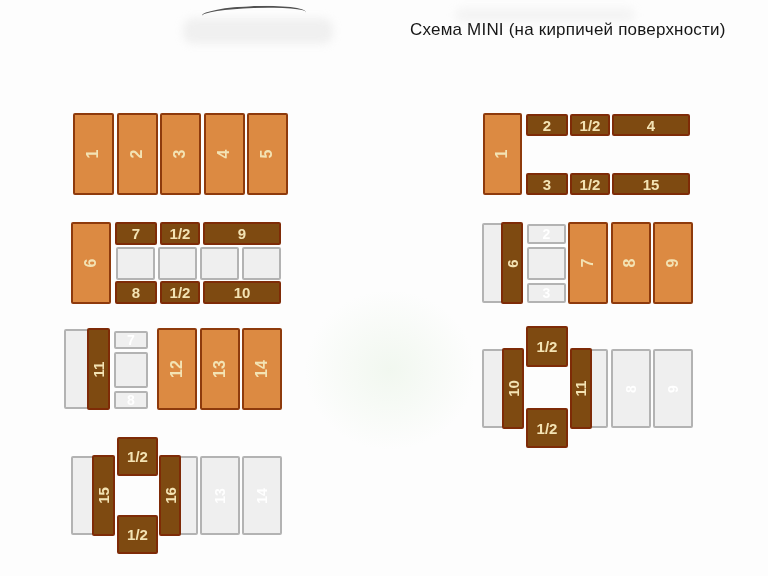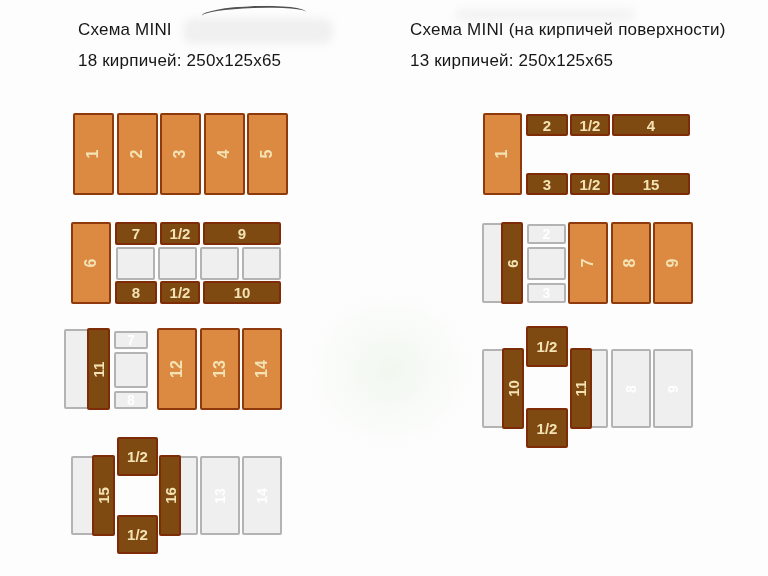--- a/index.html
+++ b/index.html
@@ -32,28 +32,23 @@
   #smudge-right{left:455px;top:8px;width:180px;height:14px;background:rgba(205,205,205,.18);
                 filter:blur(4px);border-radius:8px;}
   #smudge-center{left:305px;top:290px;width:170px;height:160px;border-radius:50%;
                  background:radial-gradient(closest-side,rgba(240,247,238,.9),rgba(240,247,238,0));}
 </style>
 </head>
 <body>
 
 <div id="canvas">
 
-  <div class="title" id="title-left">
-    <div>Схема MINI</div>
-    <div>18 кирпичей: 250x125x65</div>
-  </div>
 
   <div class="title" id="title-right">
     <div>Схема MINI (на кирпичей поверхности)</div>
-    <div>13 кирпичей: 250x125x65</div>
   </div>
 
   <div class="smudge" id="smudge-arc"></div>
   <div class="smudge" id="smudge-left"></div>
   <div class="smudge" id="smudge-right"></div>
   <div class="smudge" id="smudge-center"></div>
 
   <div class="scheme-layer">
       <div class="brick orange" style="left: 73px; top: 113px; width: 41px; height: 82px;">
         <span class="lbl vert">1</span>

